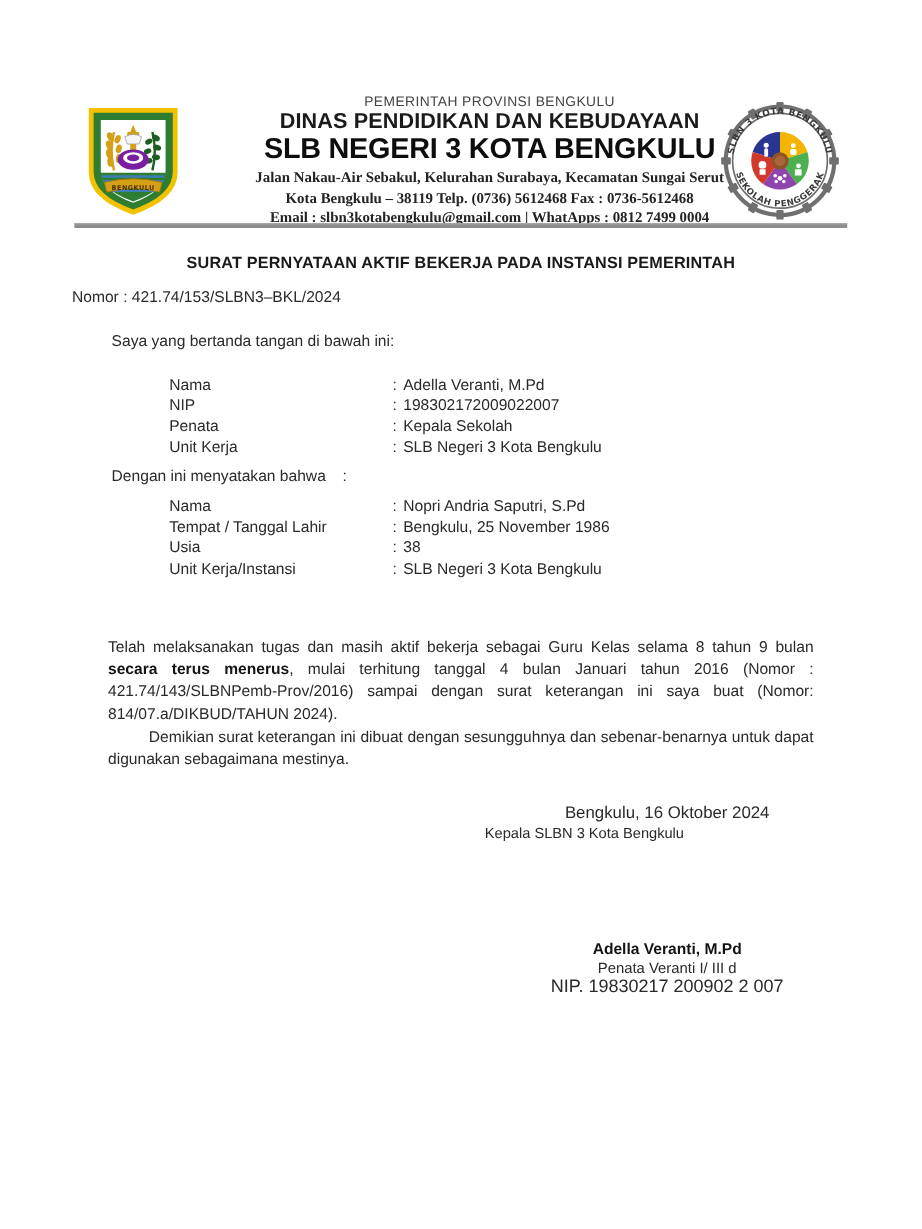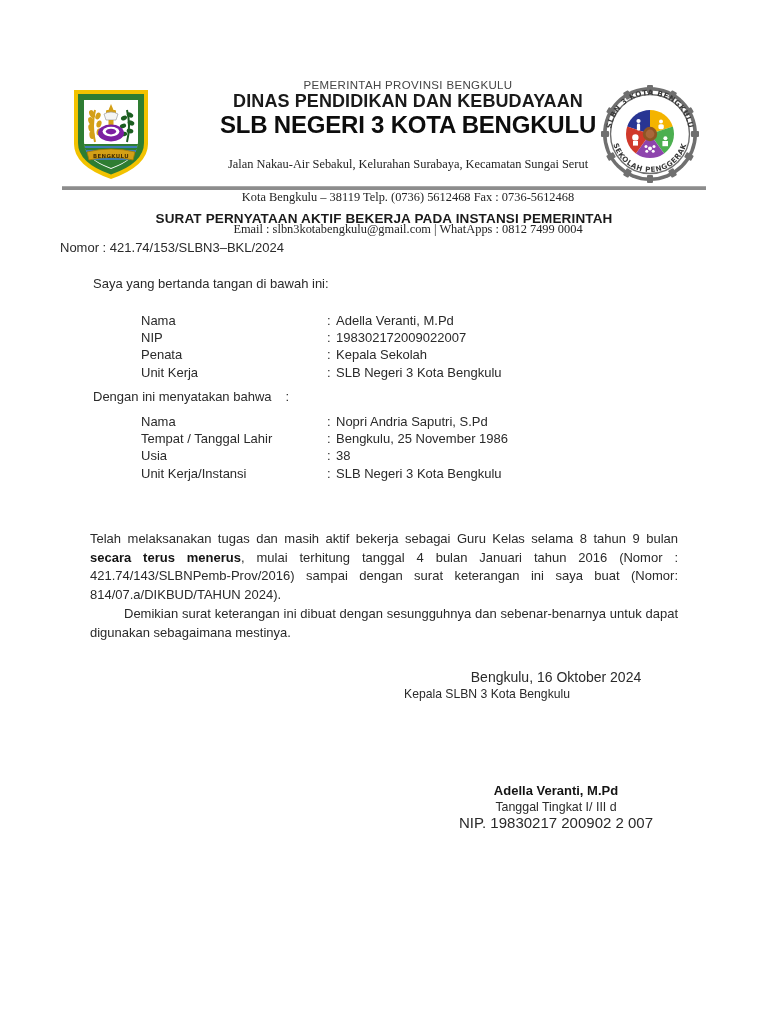--- a/index.html
+++ b/index.html
@@ -60,21 +60,22 @@
     letter-spacing: -0.2px;
     color: #0d0d0d;
     line-height: 28px;
     margin-top: 1px;
   }
   .lh-addr {
     font-family: "Liberation Serif", serif;
     font-size: 12.4px;
     color: #232323;
     line-height: 14.6px;
-    margin-top: 18px;
+    margin-top: 2px;
+    font-weight: bold;
   }
 
   
   .crest {
     position: absolute;
     left: 10px;
     top: 8px;
     width: 82px;
     height: 96px;
   }
@@ -414,16 +415,16 @@
     </tbody>
   </table>
 
   <div class="para para-main"><span>Telah melaksanakan tugas dan masih aktif bekerja sebagai Guru Kelas selama 8 tahun 9 bulan </span><b>secara terus menerus</b><span>, mulai terhitung tanggal 4 bulan Januari tahun 2016 (Nomor : 421.74/143/SLBNPemb-Prov/2016) sampai dengan surat keterangan ini saya buat (Nomor: 814/07.a/DIKBUD/TAHUN 2024).</span></div>
 
   <div class="para para-closing">Demikian surat keterangan ini dibuat dengan sesungguhnya dan sebenar-benarnya untuk dapat digunakan sebagaimana mestinya.</div>
 
   <div class="sign-place">Bengkulu, 16 Oktober 2024</div>
   <div class="sign-role">Kepala SLBN 3 Kota Bengkulu</div>
   <div class="sign-name">Adella Veranti, M.Pd</div>
-  <div class="sign-rank">Tanggal Tingkat I/ III d</div>
+  <div class="sign-rank">Penata Veranti I/ III d</div>
   <div class="sign-nip">NIP. 19830217 200902 2 007</div>
 
 </div>
 
 </body></html>

